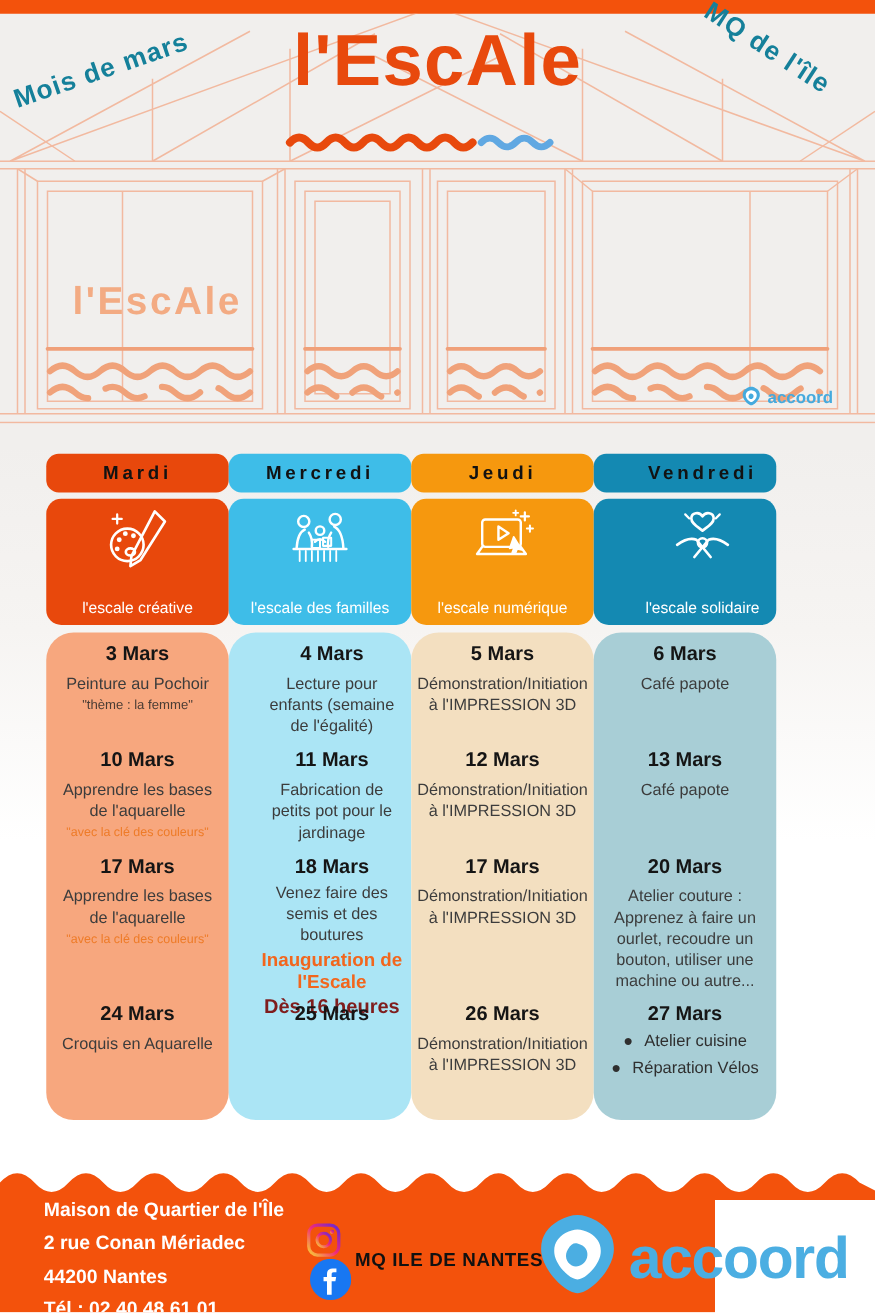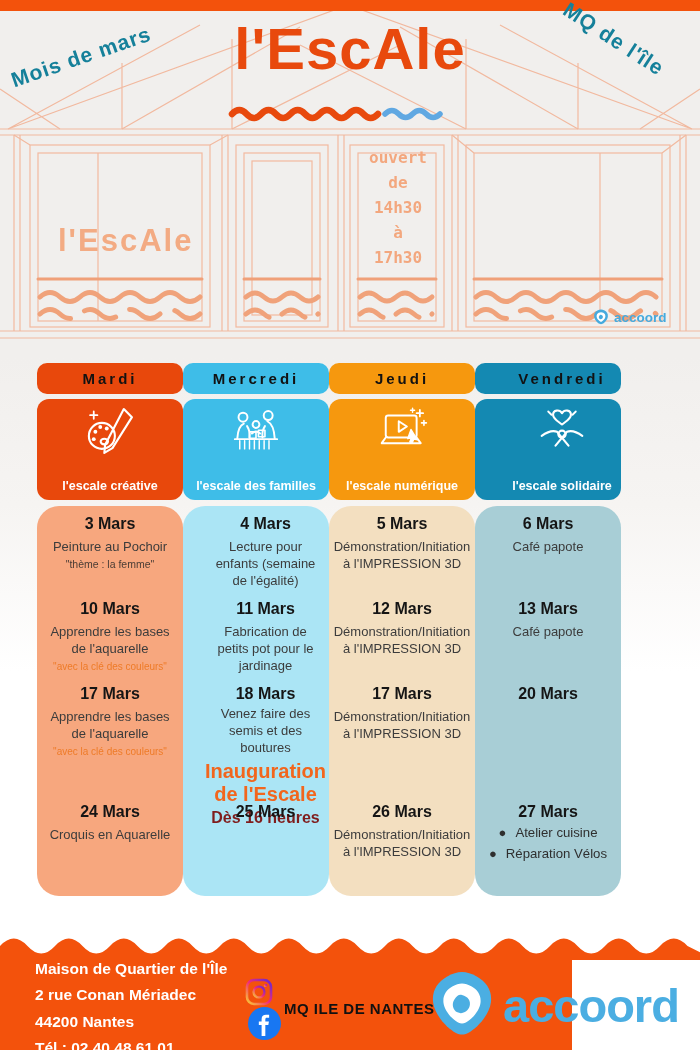--- a/index.html
+++ b/index.html
@@ -22,41 +22,41 @@
   .hours{left:352px;top:134px;width:92px;text-align:center;line-height:25px;font-size:16px;
     font-weight:bold;color:#f3a77e;font-family:"DejaVu Sans Mono",monospace;}
   .mini-badge{left:592px;top:297px;display:flex;align-items:center;gap:4px;}
   .mini-badge .btxt{font-size:13.5px;font-weight:bold;color:#45aade;}
   
   .cols{left:37px;top:363px;display:grid;grid-template-columns:repeat(4,146px);gap:0;}
   .pill{height:31px;border-radius:10px;display:flex;align-items:center;justify-content:center;
     font-weight:bold;font-size:15px;letter-spacing:3px;color:#121212;margin-bottom:5px;}
   .icon-card{height:88px;border-radius:12px;margin-bottom:6px;display:flex;flex-direction:column;
     align-items:center;justify-content:space-between;padding:6px 0 7px;}
-  .theme-label{font-size:12.5px;font-weight:bold;color:#ffffff;white-space:nowrap;}
+  .theme-label{font-size:12.5px;font-weight:normal;color:#ffffff;white-space:nowrap;}
   .bodycard{height:390px;border-radius:22px;padding-top:5px;box-sizing:border-box;}
   .c0 .pill,.c0 .icon-card{background:#e8480c;}
   .c1 .pill,.c1 .icon-card{background:#3ebde8;}
   .c2 .pill,.c2 .icon-card{background:#f6980e;}
   .c3 .pill,.c3 .icon-card{background:#1489b2;padding-left:28px;}
   .c0 .bodycard{background:#f7a77e;}
   .c1 .bodycard{background:#abe5f5;padding-left:19px;}
   .c2 .bodycard{background:#f3dfc0;}
   .c3 .bodycard{background:#a8ced6;}
   .entry{display:flex;flex-direction:column;align-items:center;text-align:center;box-sizing:border-box;}
   .s1,.s2{height:85px;}
   .s3{height:118px;}
   .e-date{font-size:16px;font-weight:bold;color:#151515;margin-top:4px;}
   .e-body{font-size:13px;color:#3c3c3c;line-height:1.3;padding:0 5px;margin-top:6px;}
   .mt-lg{}
   .mt-md{margin-top:18px;}
   .mt-xs{margin-top:3px;}
   .note-dark{font-size:10.5px;color:#4a3c34;margin-top:2px;}
   .note-orange{font-size:10px;color:#ee7b28;margin-top:3px;}
-  .highlight{font-size:20px;font-weight:bold;color:#f2661d;line-height:1.18;margin-top:3px;padding:0 4px;}
+  .highlight{font-size:15px;font-weight:bold;color:#f2661d;line-height:1.18;margin-top:3px;padding:0 4px;}
   .highlight-sub{font-size:16px;font-weight:bold;color:#7f1d1d;margin-top:2px;}
   .brow{display:flex;align-items:flex-start;justify-content:center;gap:9px;font-size:13.2px;
     color:#2f2f2f;margin-top:4px;width:128px;}
   .brow .dot{font-size:13px;line-height:1.3;}
   
   .footer{left:0;top:922px;width:572px;height:128px;}
   .fwave{display:block;}
   .fbody{height:90px;background:#f3520c;}
   .address{left:35px;top:34px;color:#ffffff;font-weight:bold;font-size:15.5px;line-height:1.7;}
   .ig{left:245px;top:56px;}
@@ -124,27 +124,20 @@
     <div class="abs rot-label rot-right">MQ de l'île</div>
 
     <div class="abs hero-logo">l'EscAle</div>
     <svg class="abs squiggles" width="225" height="20" viewBox="0 0 225 20">
       <path d="M4,11 q7.3,-8 14.6,0 t14.6,0 t14.6,0 t14.6,0 t14.6,0 t14.6,0 t14.6,0 t14.6,0 t14.6,0 t14.6,0" stroke="#e8490d" stroke-width="6.5" fill="none" stroke-linecap="round"></path>
       <path d="M157,11 q6.9,-7 13.75,0 t13.75,0 t13.75,0 t13.75,0" stroke="#60a8e2" stroke-width="5.5" fill="none" stroke-linecap="round"></path>
     </svg>
 
     <div class="abs window-sign">l'EscAle</div>
 
-    <div class="abs hours">
-      <div>ouvert</div>
-      <div>de</div>
-      <div>14h30</div>
-      <div>à</div>
-      <div>17h30</div>
-    </div>
 
     <div class="abs mini-badge">
       <svg width="18" height="18" viewBox="0 0 100 100">
         <path d="M30,14 C45,6 55,6 70,14 C82,21 90,32 88,48 C86,64 70,82 58,88 C52,91 48,91 42,88 C30,82 14,64 12,48 C10,32 18,21 30,14 Z" fill="#45aade"></path>
         <g transform="translate(18,18) scale(0.64)">
           <path d="M30,14 C45,6 55,6 70,14 C82,21 90,32 88,48 C86,64 70,82 58,88 C52,91 48,91 42,88 C30,82 14,64 12,48 C10,32 18,21 30,14 Z" fill="#ffffff"></path>
         </g>
         <path d="M50,38 C58,40 62,46 60,53 C58,60 50,64 44,61 C38,58 36,50 40,44 C43,39 46,37 50,38 Z" fill="#45aade"></path>
       </svg>
       <span class="btxt">accoord</span>
@@ -279,20 +272,21 @@
         <div class="entry s1">
           <div class="e-date">6 Mars</div>
           <div class="e-body">Café papote</div>
         </div>
         <div class="entry s2">
           <div class="e-date">13 Mars</div>
           <div class="e-body">Café papote</div>
         </div>
         <div class="entry s3">
           <div class="e-date">20 Mars</div>
+          <div class="e-body">Atelier couture : Apprenez à faire un ourlet, recoudre un bouton, utiliser une machine ou autre...</div>
         </div>
         <div class="entry s4">
           <div class="e-date">27 Mars</div>
           <div class="brow">
             <span class="dot">●</span>
             <span>Atelier cuisine</span>
           </div>
           <div class="brow">
             <span class="dot">●</span>
             <span>Réparation Vélos</span>

